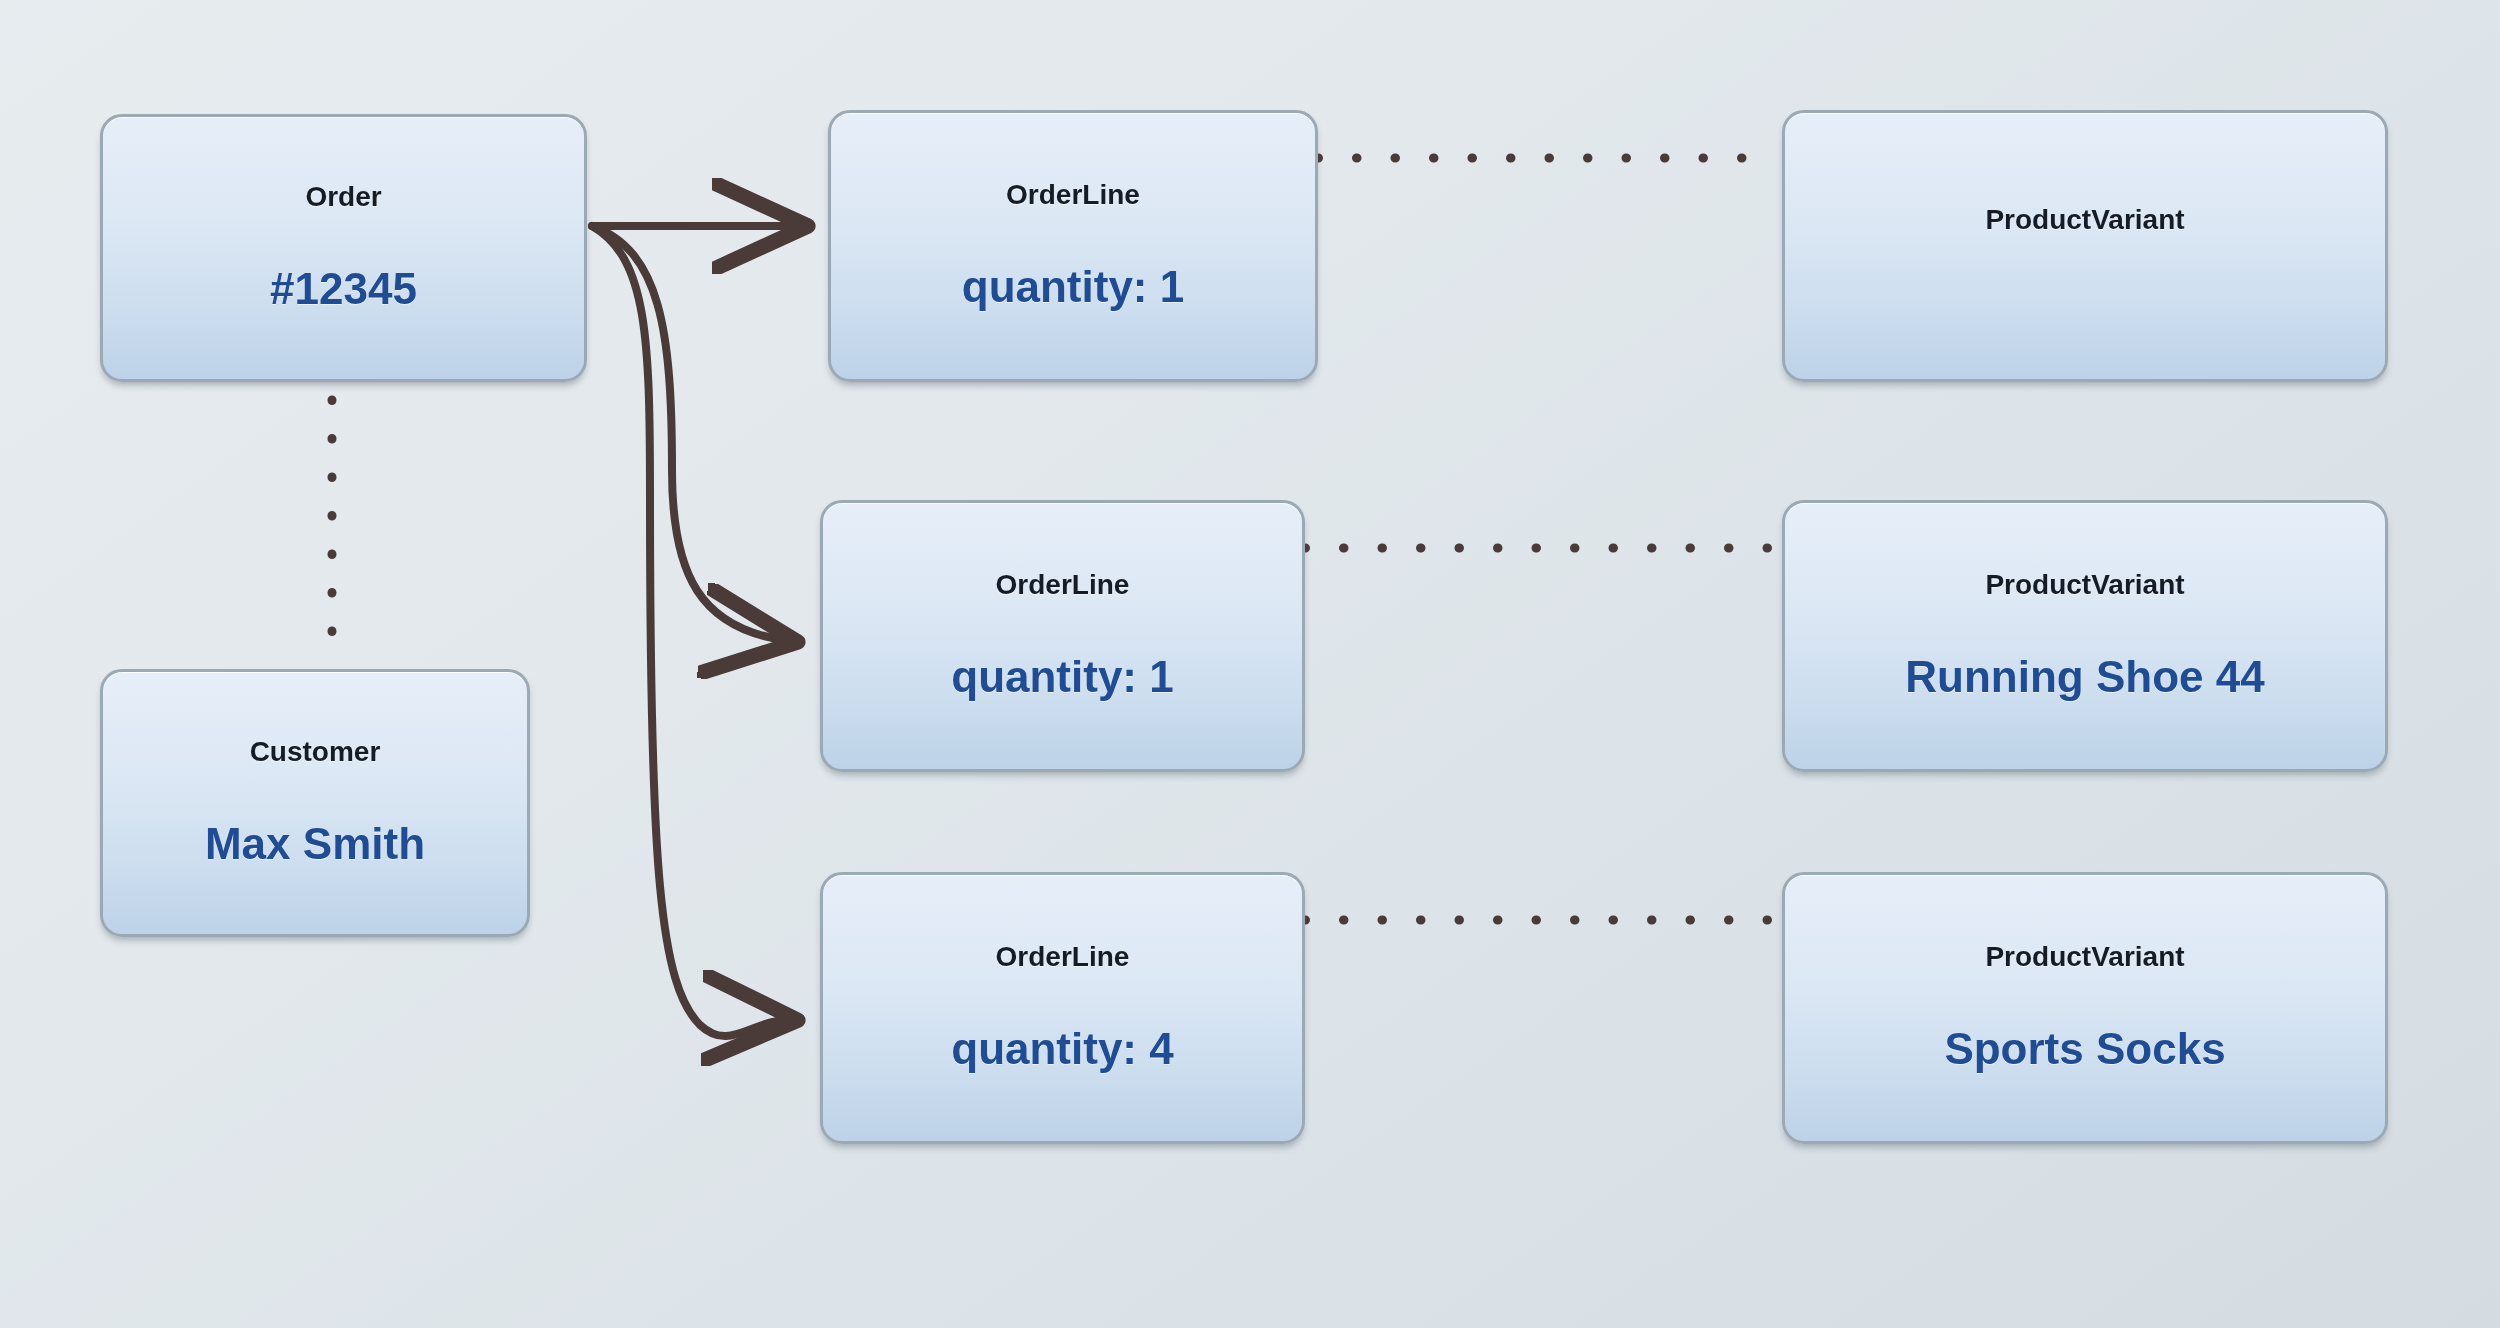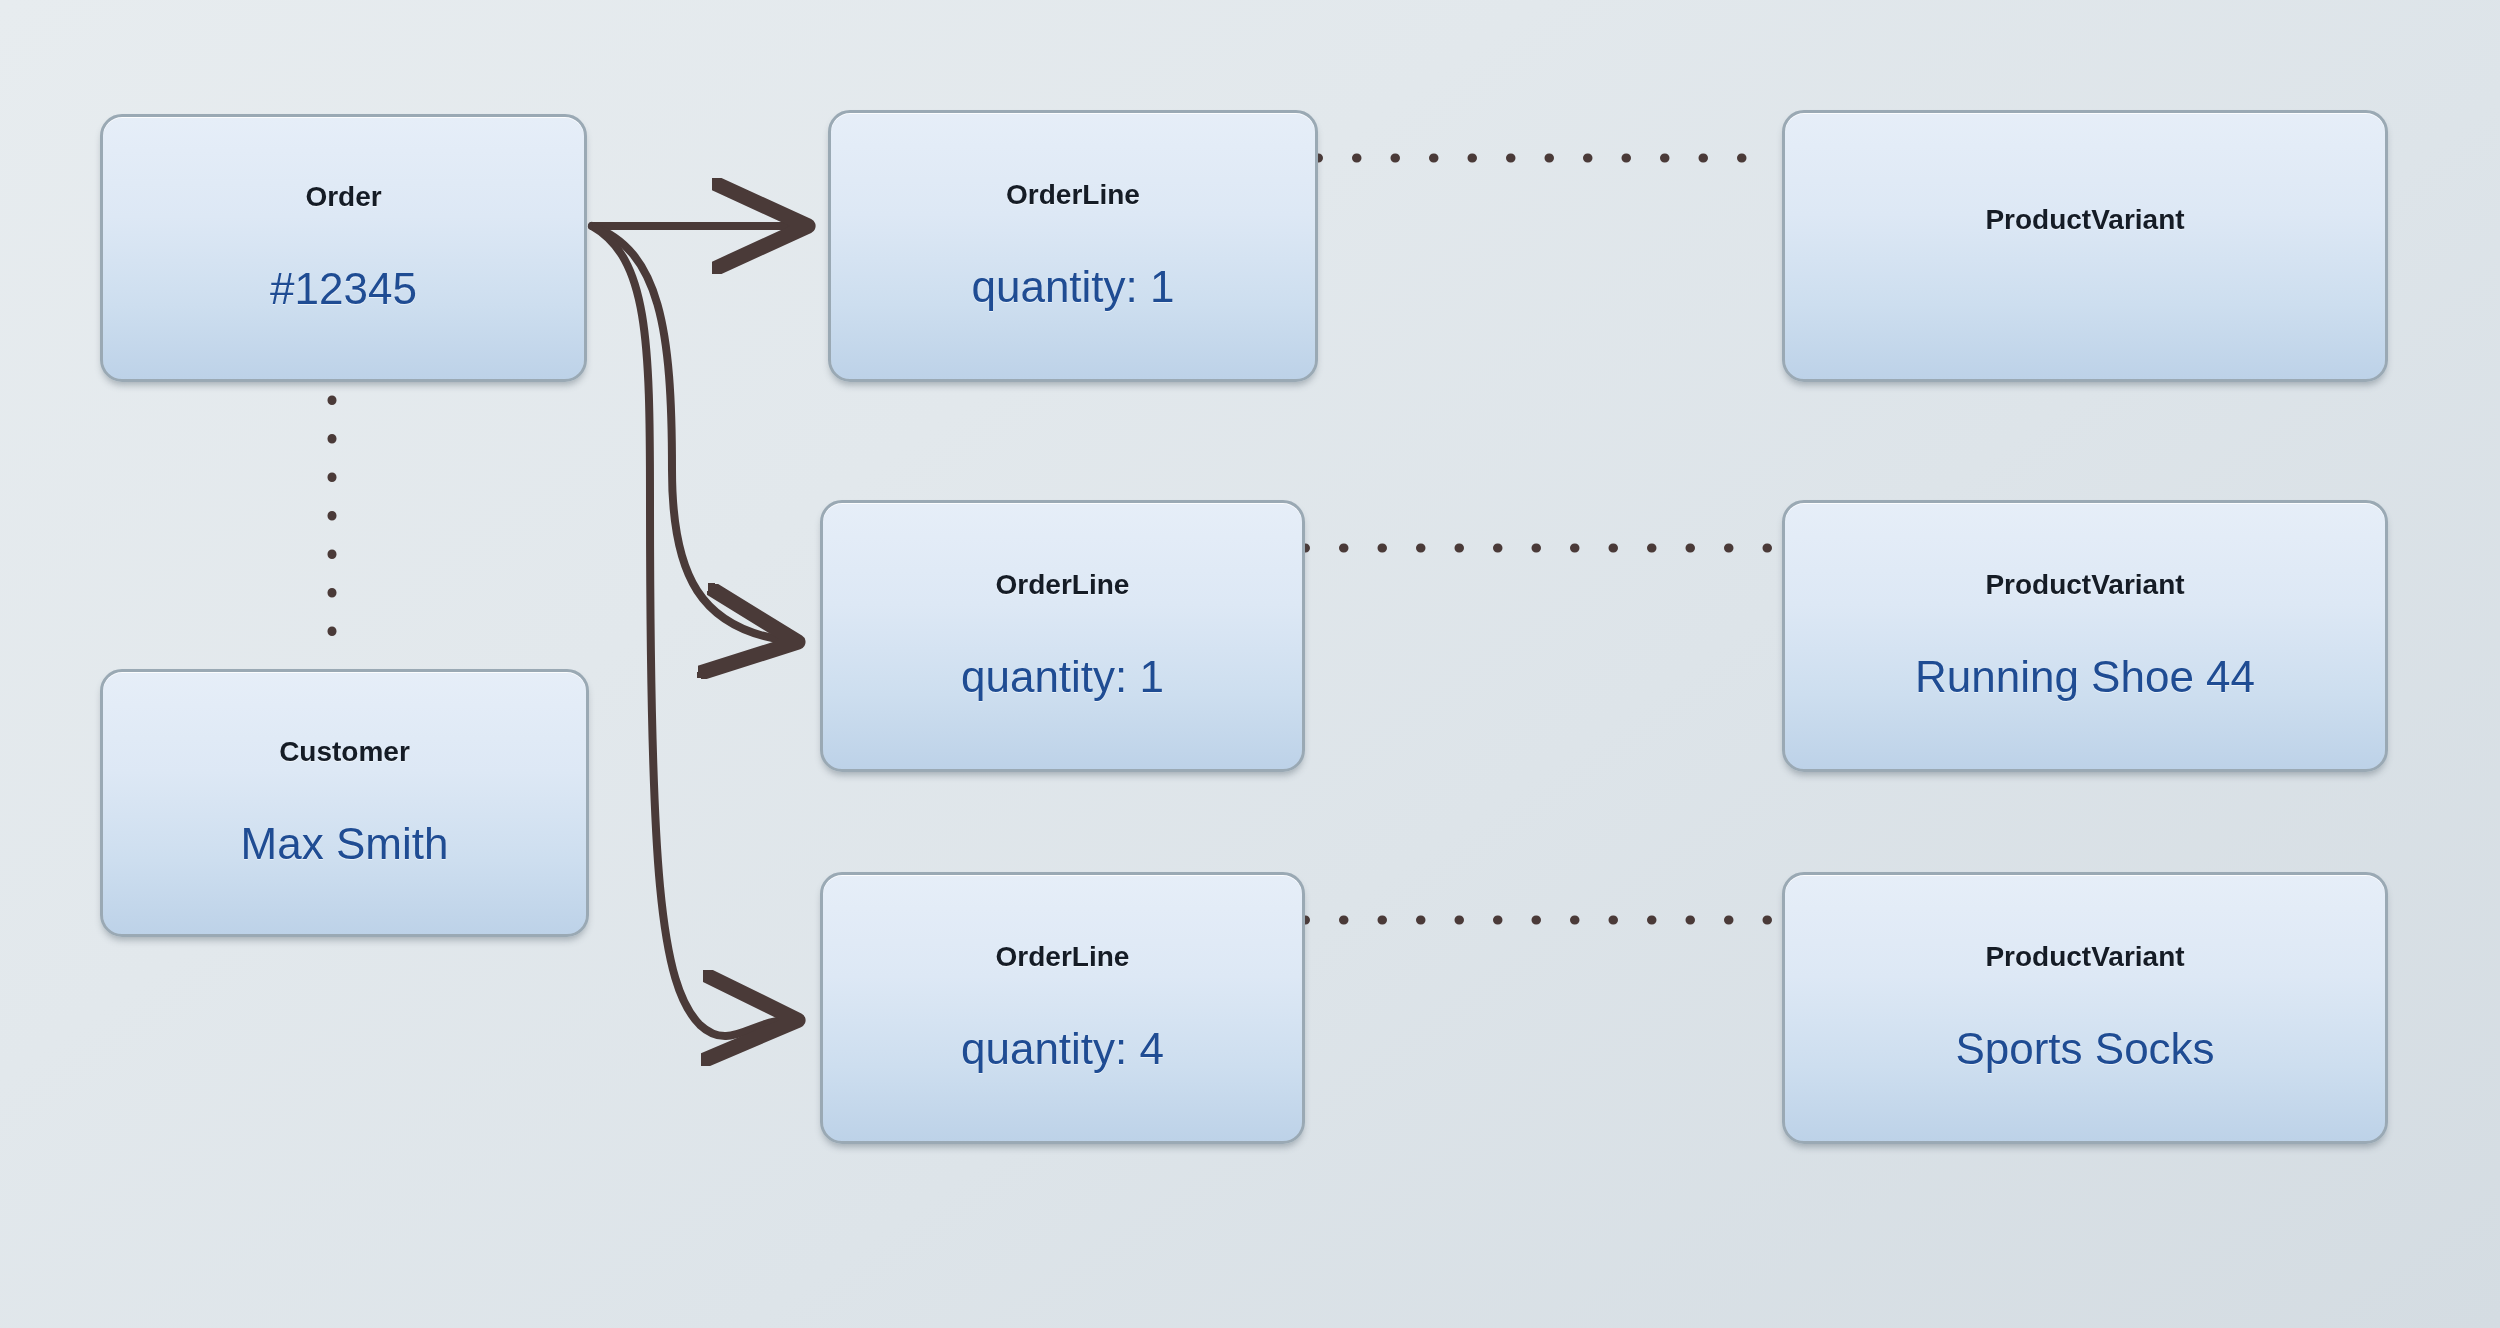--- a/index.html
+++ b/index.html
@@ -38,21 +38,21 @@
   .node-title {
     font-size: 28px;
     font-weight: bold;
     color: #151c26;
     line-height: 1.1;
     text-shadow: 0 1px 0 rgba(255,255,255,0.55);
     white-space: nowrap;
   }
   .node-sub {
     font-size: 44px;
-    font-weight: normal;
+    font-weight: bold;
     color: #1f4c93;
     line-height: 1.1;
     text-shadow: 0 1px 0 rgba(255,255,255,0.55);
     white-space: nowrap;
     text-align: right;
   }
   .gap-lg { height: 52px; }
 </style>
 </head>
 <body>
@@ -80,21 +80,21 @@
 
     <line x1="1305" y1="920" x2="1775" y2="920" stroke="#4a3a38" stroke-width="9" stroke-linecap="round" stroke-dasharray="0.5 38"></line>
   </svg>
 
   <div class="node" style="left:100px; top:114px; width:487px; height:268px;">
     <div class="node-title">Order</div>
     <div class="gap-lg"></div>
     <div class="node-sub">#12345</div>
   </div>
 
-  <div class="node" style="left:100px; top:669px; width:489px; height:268px;">
+  <div class="node" style="left:100px; top:669px; width:430px; height:268px;">
     <div class="node-title">Customer</div>
     <div class="gap-lg"></div>
     <div class="node-sub">Max Smith</div>
   </div>
 
   <div class="node" style="left:828px; top:110px; width:490px; height:272px;">
     <div class="node-title">OrderLine</div>
     <div class="gap-lg"></div>
     <div class="node-sub">quantity: 1</div>
   </div>

